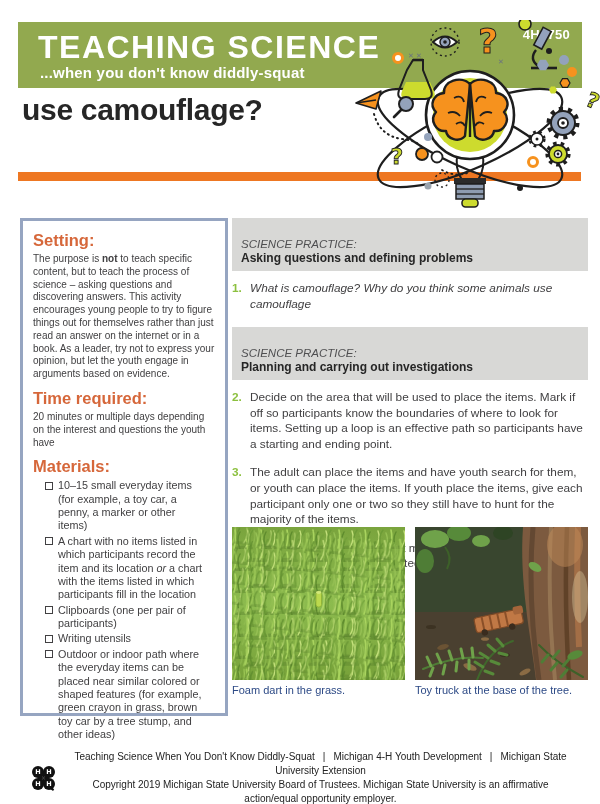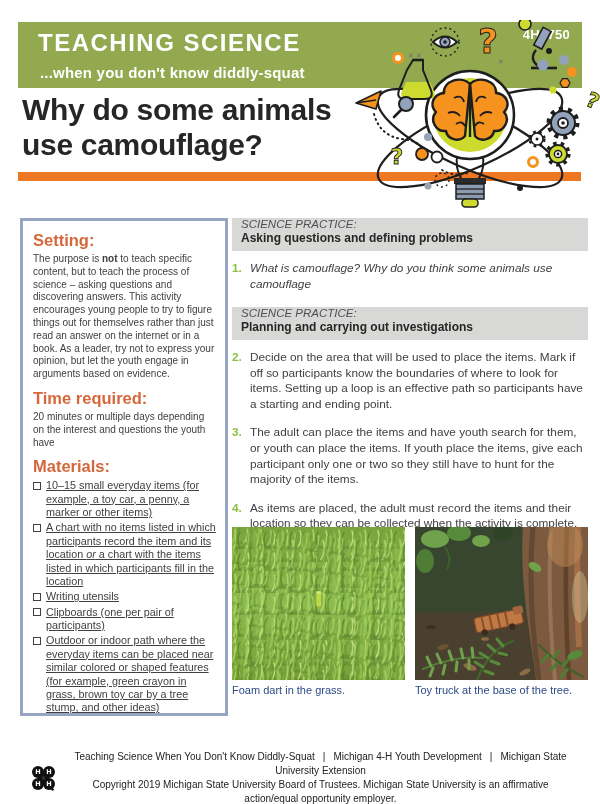--- a/index.html
+++ b/index.html
@@ -2,39 +2,39 @@
 <html><head>
 <meta charset="utf-8">
 <style>
   html,body{margin:0;padding:0;background:#fff;}
   .page{position:relative;width:600px;height:804px;background:#fff;overflow:hidden;
         font-family:"Liberation Sans",sans-serif;color:#414042;}
 
   
   .green-band{position:absolute;left:18px;top:22px;width:564px;height:66px;background:#92a94f;}
   .code{position:absolute;top:5px;right:12px;color:#fff;font-size:13px;font-weight:bold;letter-spacing:.3px;}
-  .brand-title{position:absolute;left:20px;top:7px;color:#fff;font-weight:bold;font-size:24px;letter-spacing:1.5px;}
+  .brand-title{position:absolute;left:20px;top:7px;color:#fff;font-weight:bold;font-size:32px;letter-spacing:1.5px;}
   .brand-subtitle{position:absolute;left:22px;top:42px;color:#fff;font-weight:bold;font-size:15px;letter-spacing:.2px;}
   .page-title{position:absolute;left:22px;top:92px;font-size:30px;font-weight:bold;color:#262626;
               line-height:1.17;letter-spacing:-.3px;}
   .orange-bar{position:absolute;left:18px;top:172px;width:563px;height:9px;background:#ee7722;}
   .illustration{position:absolute;left:350px;top:20px;width:250px;height:192px;z-index:5;}
 
   
   .left-box{position:absolute;left:20px;top:218px;width:208px;height:498px;border:3px solid #96a5c1;
             box-sizing:border-box;padding:6px 9px 6px 10px;background:#fff;}
   .h-orange{color:#d6673a;font-size:16.5px;font-weight:bold;margin:4px 0 3px;}
   .left-box p{font-size:10px;line-height:1.28;margin:2px 0 8px;}
-  .mat-list{list-style:none;margin:2px 0 0;padding:0;text-decoration:underline;}
+  .mat-list{list-style:none;margin:2px 12px 0;padding:0;}
   .mat-list li{position:relative;padding-left:13px;font-size:10.8px;line-height:1.24;margin-bottom:2px;}
   .cb{position:absolute;left:0;top:2.5px;width:6px;height:6px;border:1.3px solid #414042;background:#fff;}
 
   
   .right-col{position:absolute;left:232px;top:218px;width:356px;}
-  .practice{background:#d8d8d6;padding:0 9px 6px;margin:0 0 10px;}
+  .practice{background:#d8d8d6;padding:20px 9px 6px;margin:0 0 10px;}
   .practice .label{display:block;font-style:italic;font-size:11.5px;color:#4f4f51;}
   .practice .ptitle{display:block;font-weight:bold;font-size:12px;color:#262626;margin-top:1px;}
   .step{display:flex;margin:0 0 13px;font-size:11.8px;line-height:1.32;}
   .step-num{color:#8cc03f;font-weight:bold;width:18px;flex:none;}
   .step.it .step-text{font-style:italic;}
   .step.last{margin-bottom:6px;}
 
   
   .photos{position:absolute;left:232px;top:527px;width:356px;display:flex;gap:10px;}
   .photo{width:173px;height:153px;display:block;}
@@ -51,21 +51,20 @@
 
 <div class="page">
 
   <div class="green-band">
     <span class="code">4H1750</span>
     <div class="brand-title">TEACHING SCIENCE</div>
     <div class="brand-subtitle">...when you don't know diddly-squat</div>
   </div>
 
   <div class="page-title">
-    <div>Why do some animals</div>
     <div>use camouflage?</div>
   </div>
 
   <div class="orange-bar"></div>
 
   <svg class="illustration" viewBox="0 0 250 192">
 
     <g fill="none" stroke="#1e1e1e" stroke-width="2.2">
       <ellipse cx="120" cy="118" rx="100" ry="30" transform="rotate(24 120 118)"></ellipse>
       <ellipse cx="120" cy="118" rx="100" ry="30" transform="rotate(-24 120 118)"></ellipse>
@@ -175,22 +174,22 @@
     <div class="h-orange">Setting:</div>
     <p><span>The purpose is </span><strong>not</strong><span> to teach specific content, but to teach the process of science – asking questions and discovering answers. This activity encourages young people to try to figure things out for themselves rather than just read an answer on the internet or in a book. As a leader, try not to express your opinion, but let the youth engage in arguments based on evidence.</span></p>
 
     <div class="h-orange">Time required:</div>
     <p>20 minutes or multiple days depending on the interest and questions the youth have</p>
 
     <div class="h-orange">Materials:</div>
     <ul class="mat-list">
       <li><span class="cb"></span><span>10–15 small everyday items (for example, a toy car, a penny, a marker or other items)</span></li>
       <li><span class="cb"></span><span><span>A chart with no items listed in which participants record the item and its location </span><em>or</em><span> a chart with the items listed in which participants fill in the location</span></span></li>
+      <li><span class="cb"></span><span>Clipboards (one per pair of participants)</span></li>
       <li><span class="cb"></span><span>Writing utensils</span></li>
-      <li><span class="cb"></span><span>Clipboards (one per pair of participants)</span></li>
       <li><span class="cb"></span><span>Outdoor or indoor path where the everyday items can be placed near similar colored or shaped features (for example, green crayon in grass, brown toy car by a tree stump, and other ideas)</span></li>
     </ul>
   </div>
 
   <div class="right-col">
     <div class="practice">
       <span class="label">SCIENCE PRACTICE:</span>
       <span class="ptitle">Asking questions and defining problems</span>
     </div>
 

